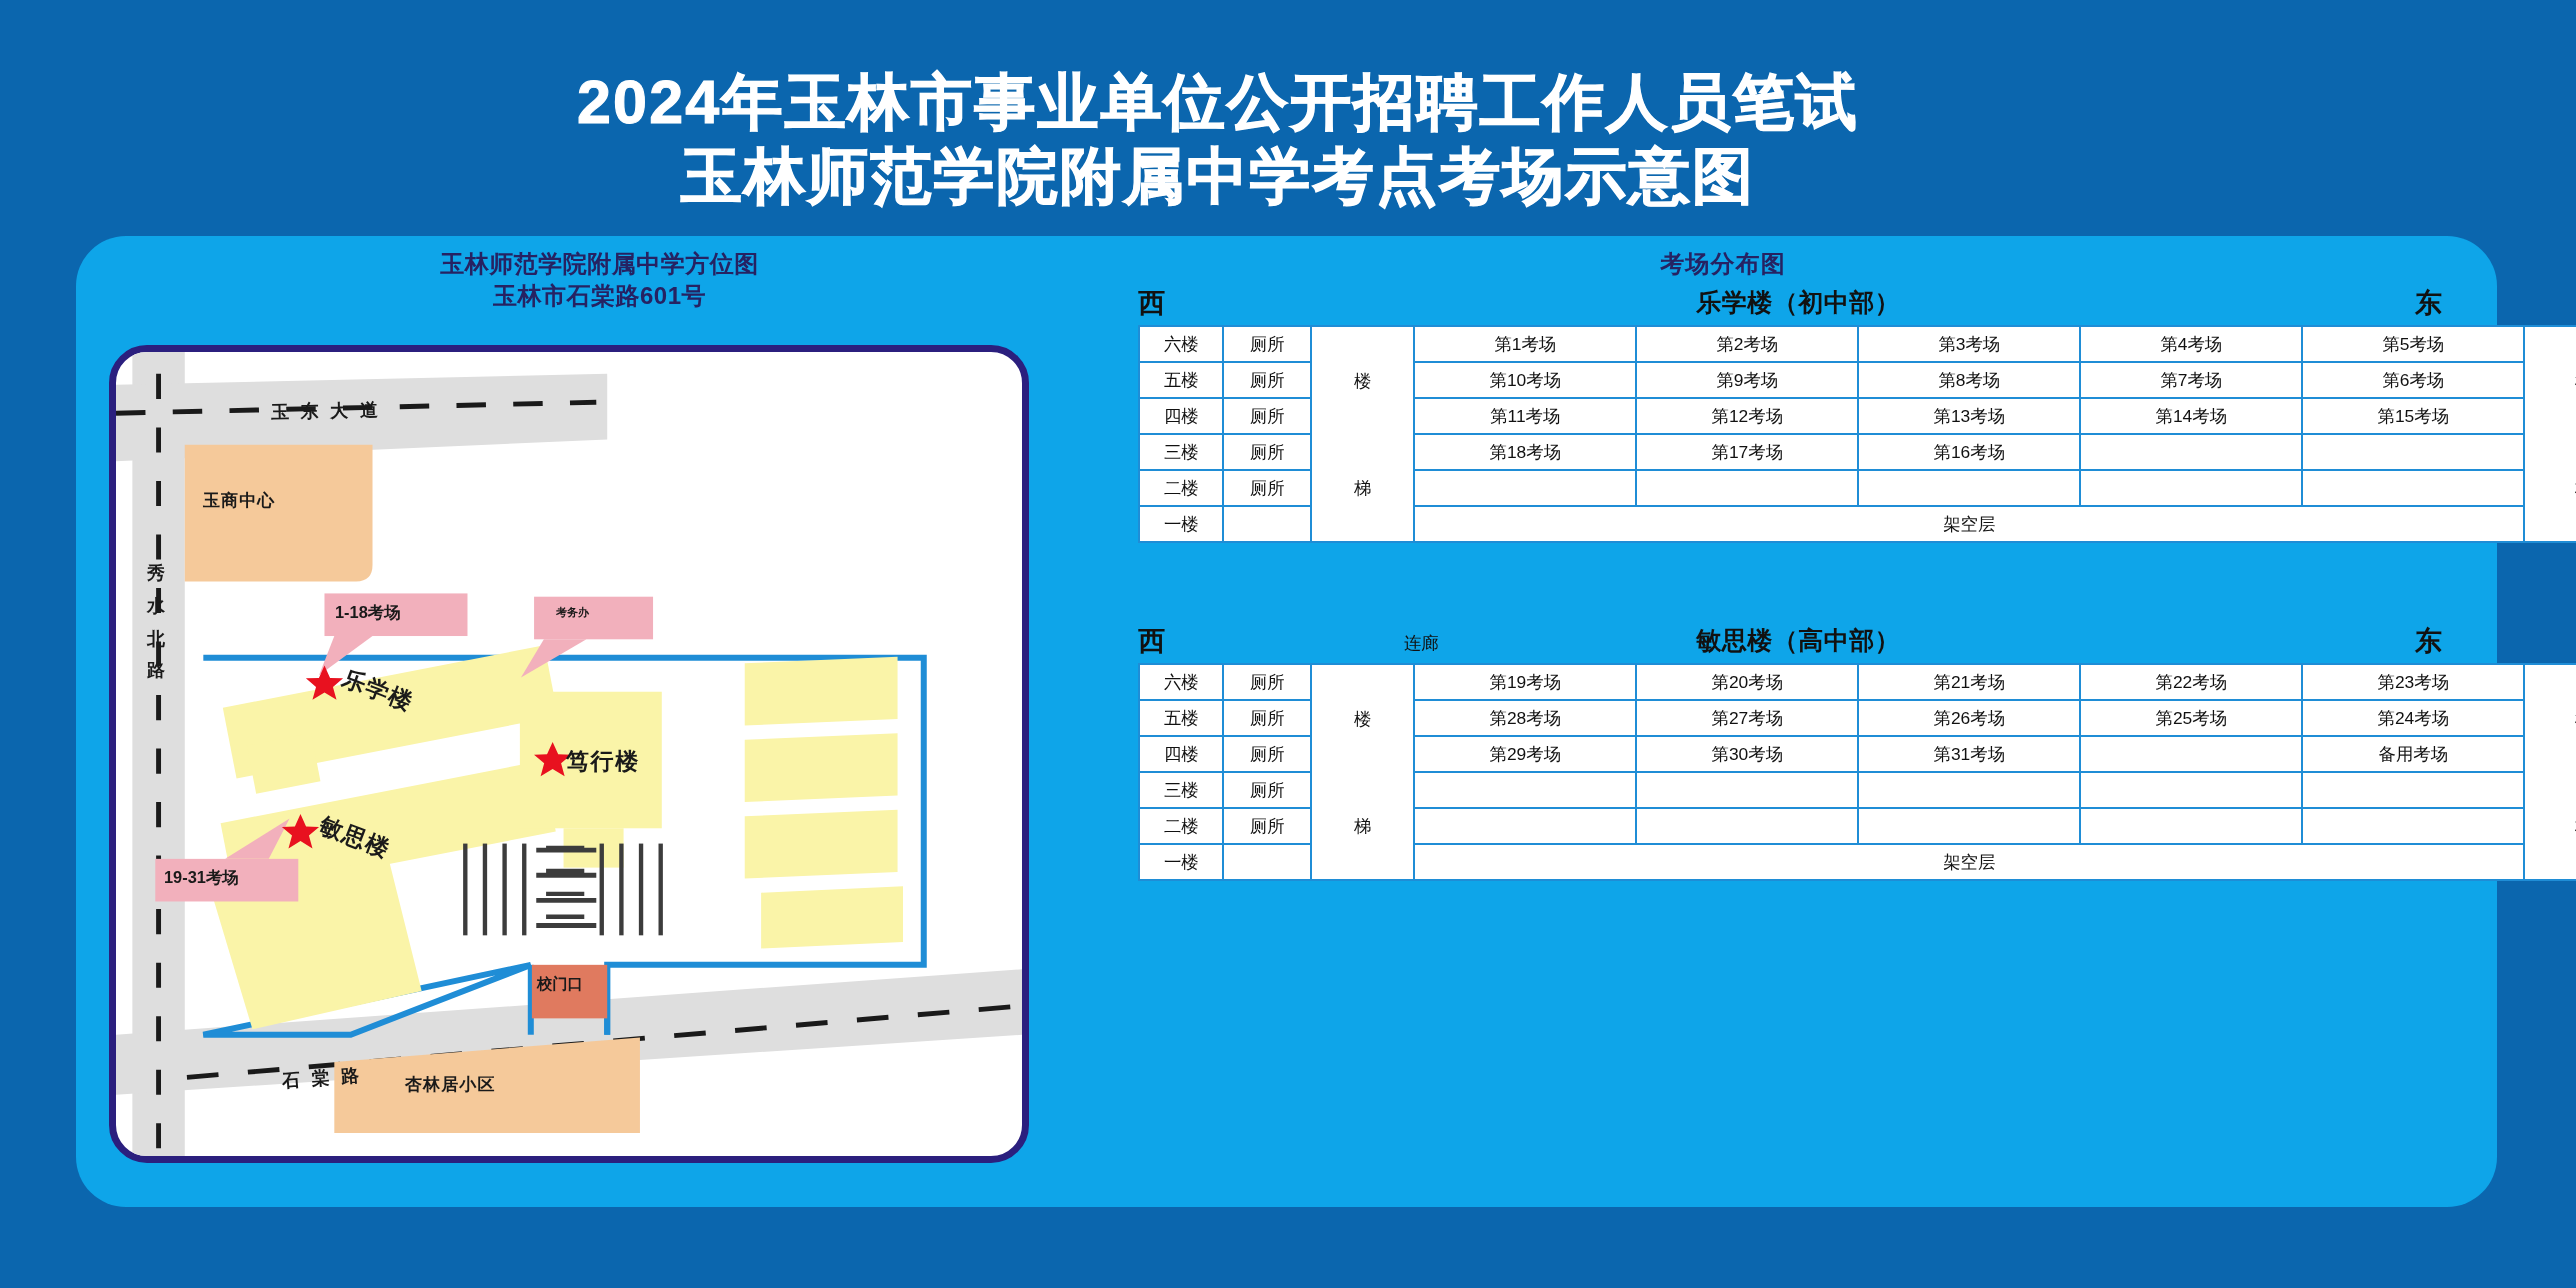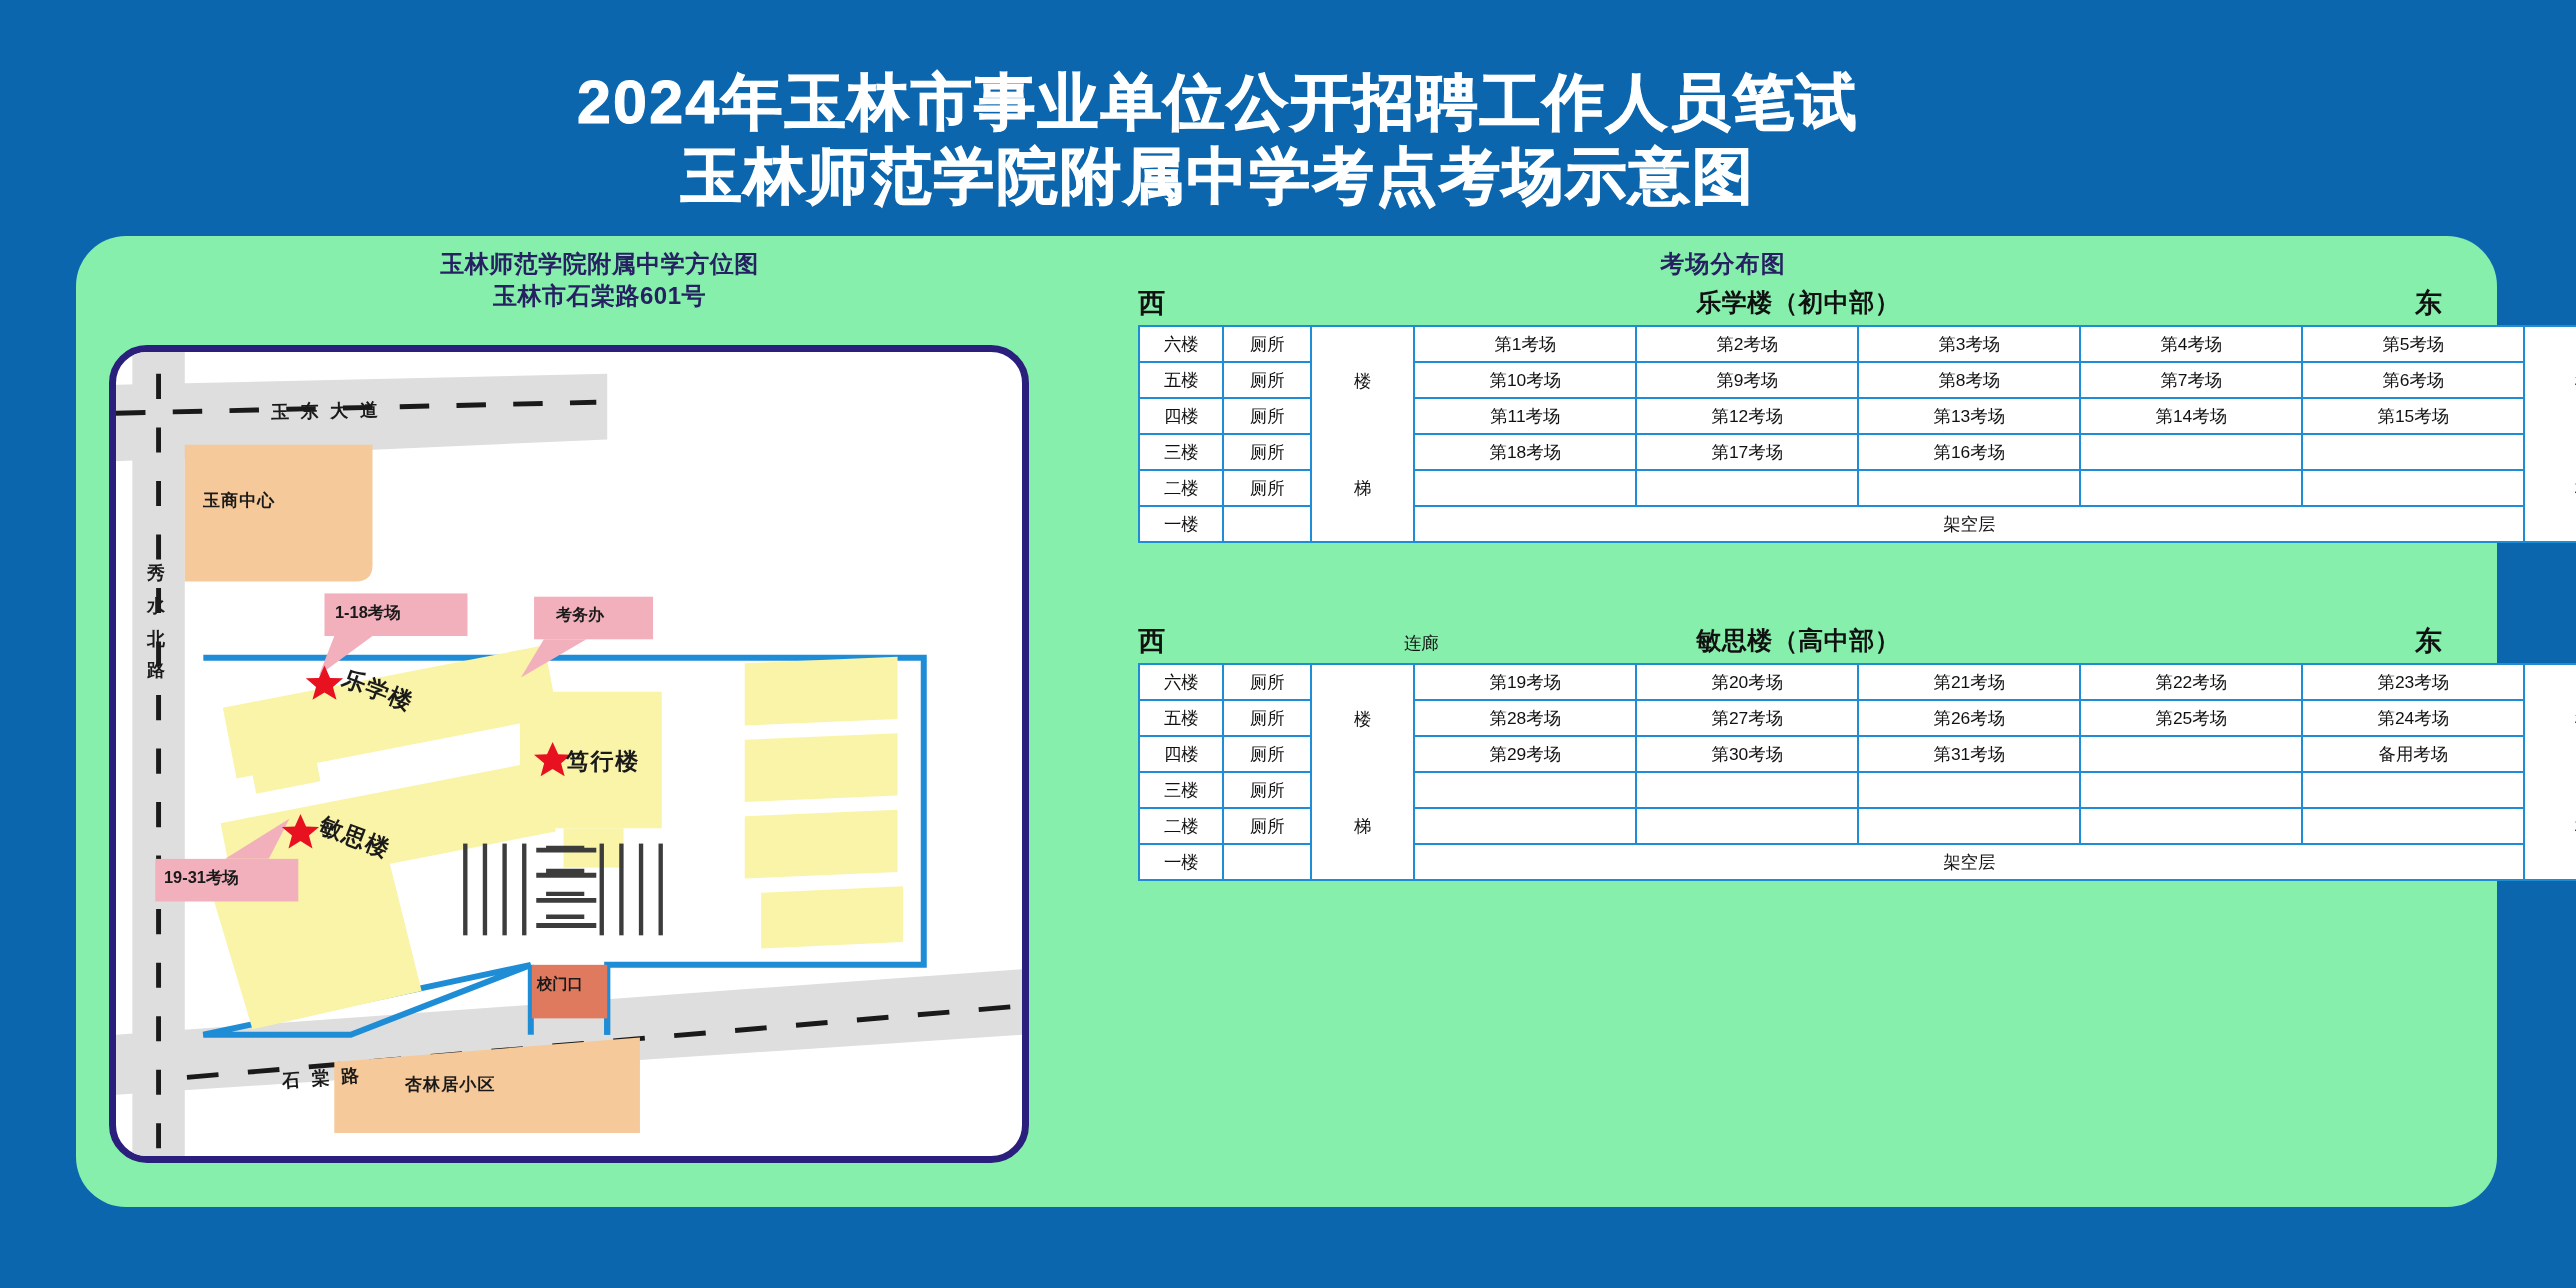--- a/index.html
+++ b/index.html
@@ -18,21 +18,21 @@
     font-weight:bold;line-height:1.22;
     font-size:61px;letter-spacing:2.2px;
     -webkit-text-stroke:1.1px #ffffff;
   }
   #title-block .tline{display:block;}
 
   
   #white-card{
     position:absolute;left:76px;top:236px;
     width:2421px;height:971px;
-    background:#86efac;border-radius:50px;
+    background:#0ea5e9;border-radius:50px;
   }
 
   
   #map-panel{position:absolute;left:0;top:0;width:1047px;height:971px;}
   #map-heading{
     position:absolute;left:0;top:12px;width:1047px;text-align:center;
     color:#262262;font-weight:bold;font-size:24px;line-height:1.32;
     letter-spacing:0.5px;
   }
   #map-heading span{display:block;}
@@ -219,21 +219,21 @@
       <div class="map-label" style="left:225px;top:323px;font-size:23px;letter-spacing:1.6px;transform:rotate(21deg);">乐学楼</div>
 
       <div class="map-label" style="left:202px;top:470px;font-size:23px;letter-spacing:1.6px;transform:rotate(21deg);">敏思楼</div>
 
       <div class="map-label" style="left:450px;top:394px;font-size:23px;letter-spacing:1.6px;text-align:right;">笃行楼</div>
 
       <div class="map-label" style="left:219px;top:250px;font-size:16.4px;letter-spacing:0px;">1-18考场</div>
 
       <div class="map-label" style="left:48px;top:515px;font-size:16.4px;letter-spacing:0px;">19-31考场</div>
 
-      <div class="map-label" style="left:440px;top:253px;font-size:16px;letter-spacing:0px;">考务办</div>
+      <div class="map-label" style="left:440px;top:253px;font-size:11px;letter-spacing:0px;">考务办</div>
     </div>
   </div>
 
   <div id="tables-panel">
 
     <div id="tables-heading">考场分布图</div>
 
     <div class="tbl-block" style="top:49px;">
       <div class="tbl-hdr">
         <span class="dir west">西</span>

